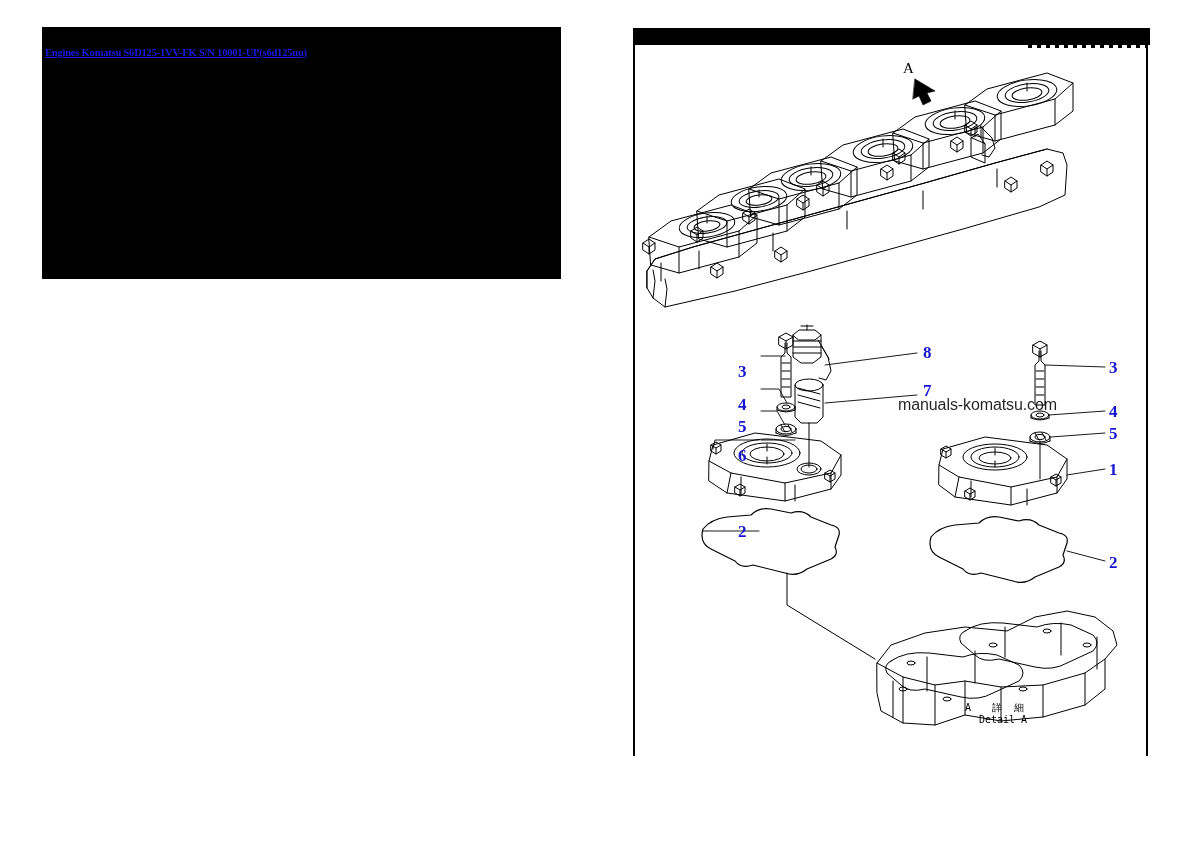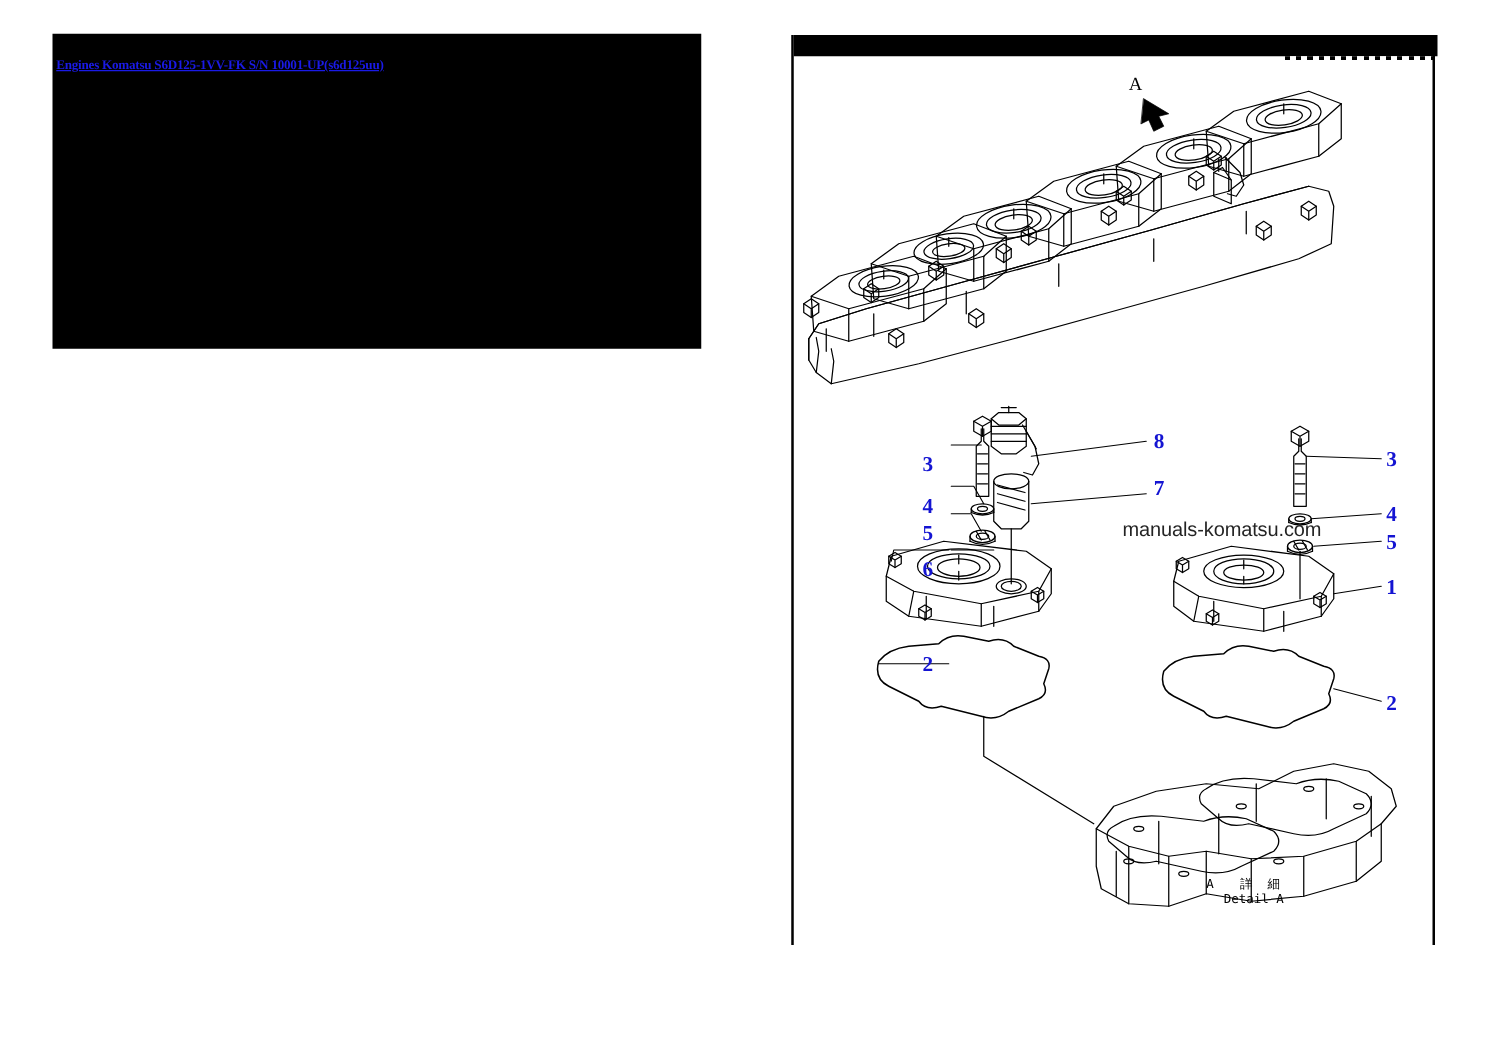--- a/index.html
+++ b/index.html
@@ -105,21 +105,20 @@
     position: absolute;
     left: 263px;
     top: 352px;
     color: #111;
     font-family: "Liberation Sans", sans-serif;
     font-size: 16px;
     line-height: 16px;
     letter-spacing: -0.1px;
     white-space: nowrap;
     opacity: 0.92;
-    margin-top: 20px;
   }
 
   #detail-label {
     position: absolute;
     left: 330px;
     top: 657px;
     text-align: right;
     font-family: "DejaVu Sans Mono", monospace;
     font-size: 10px;
     line-height: 12px;

